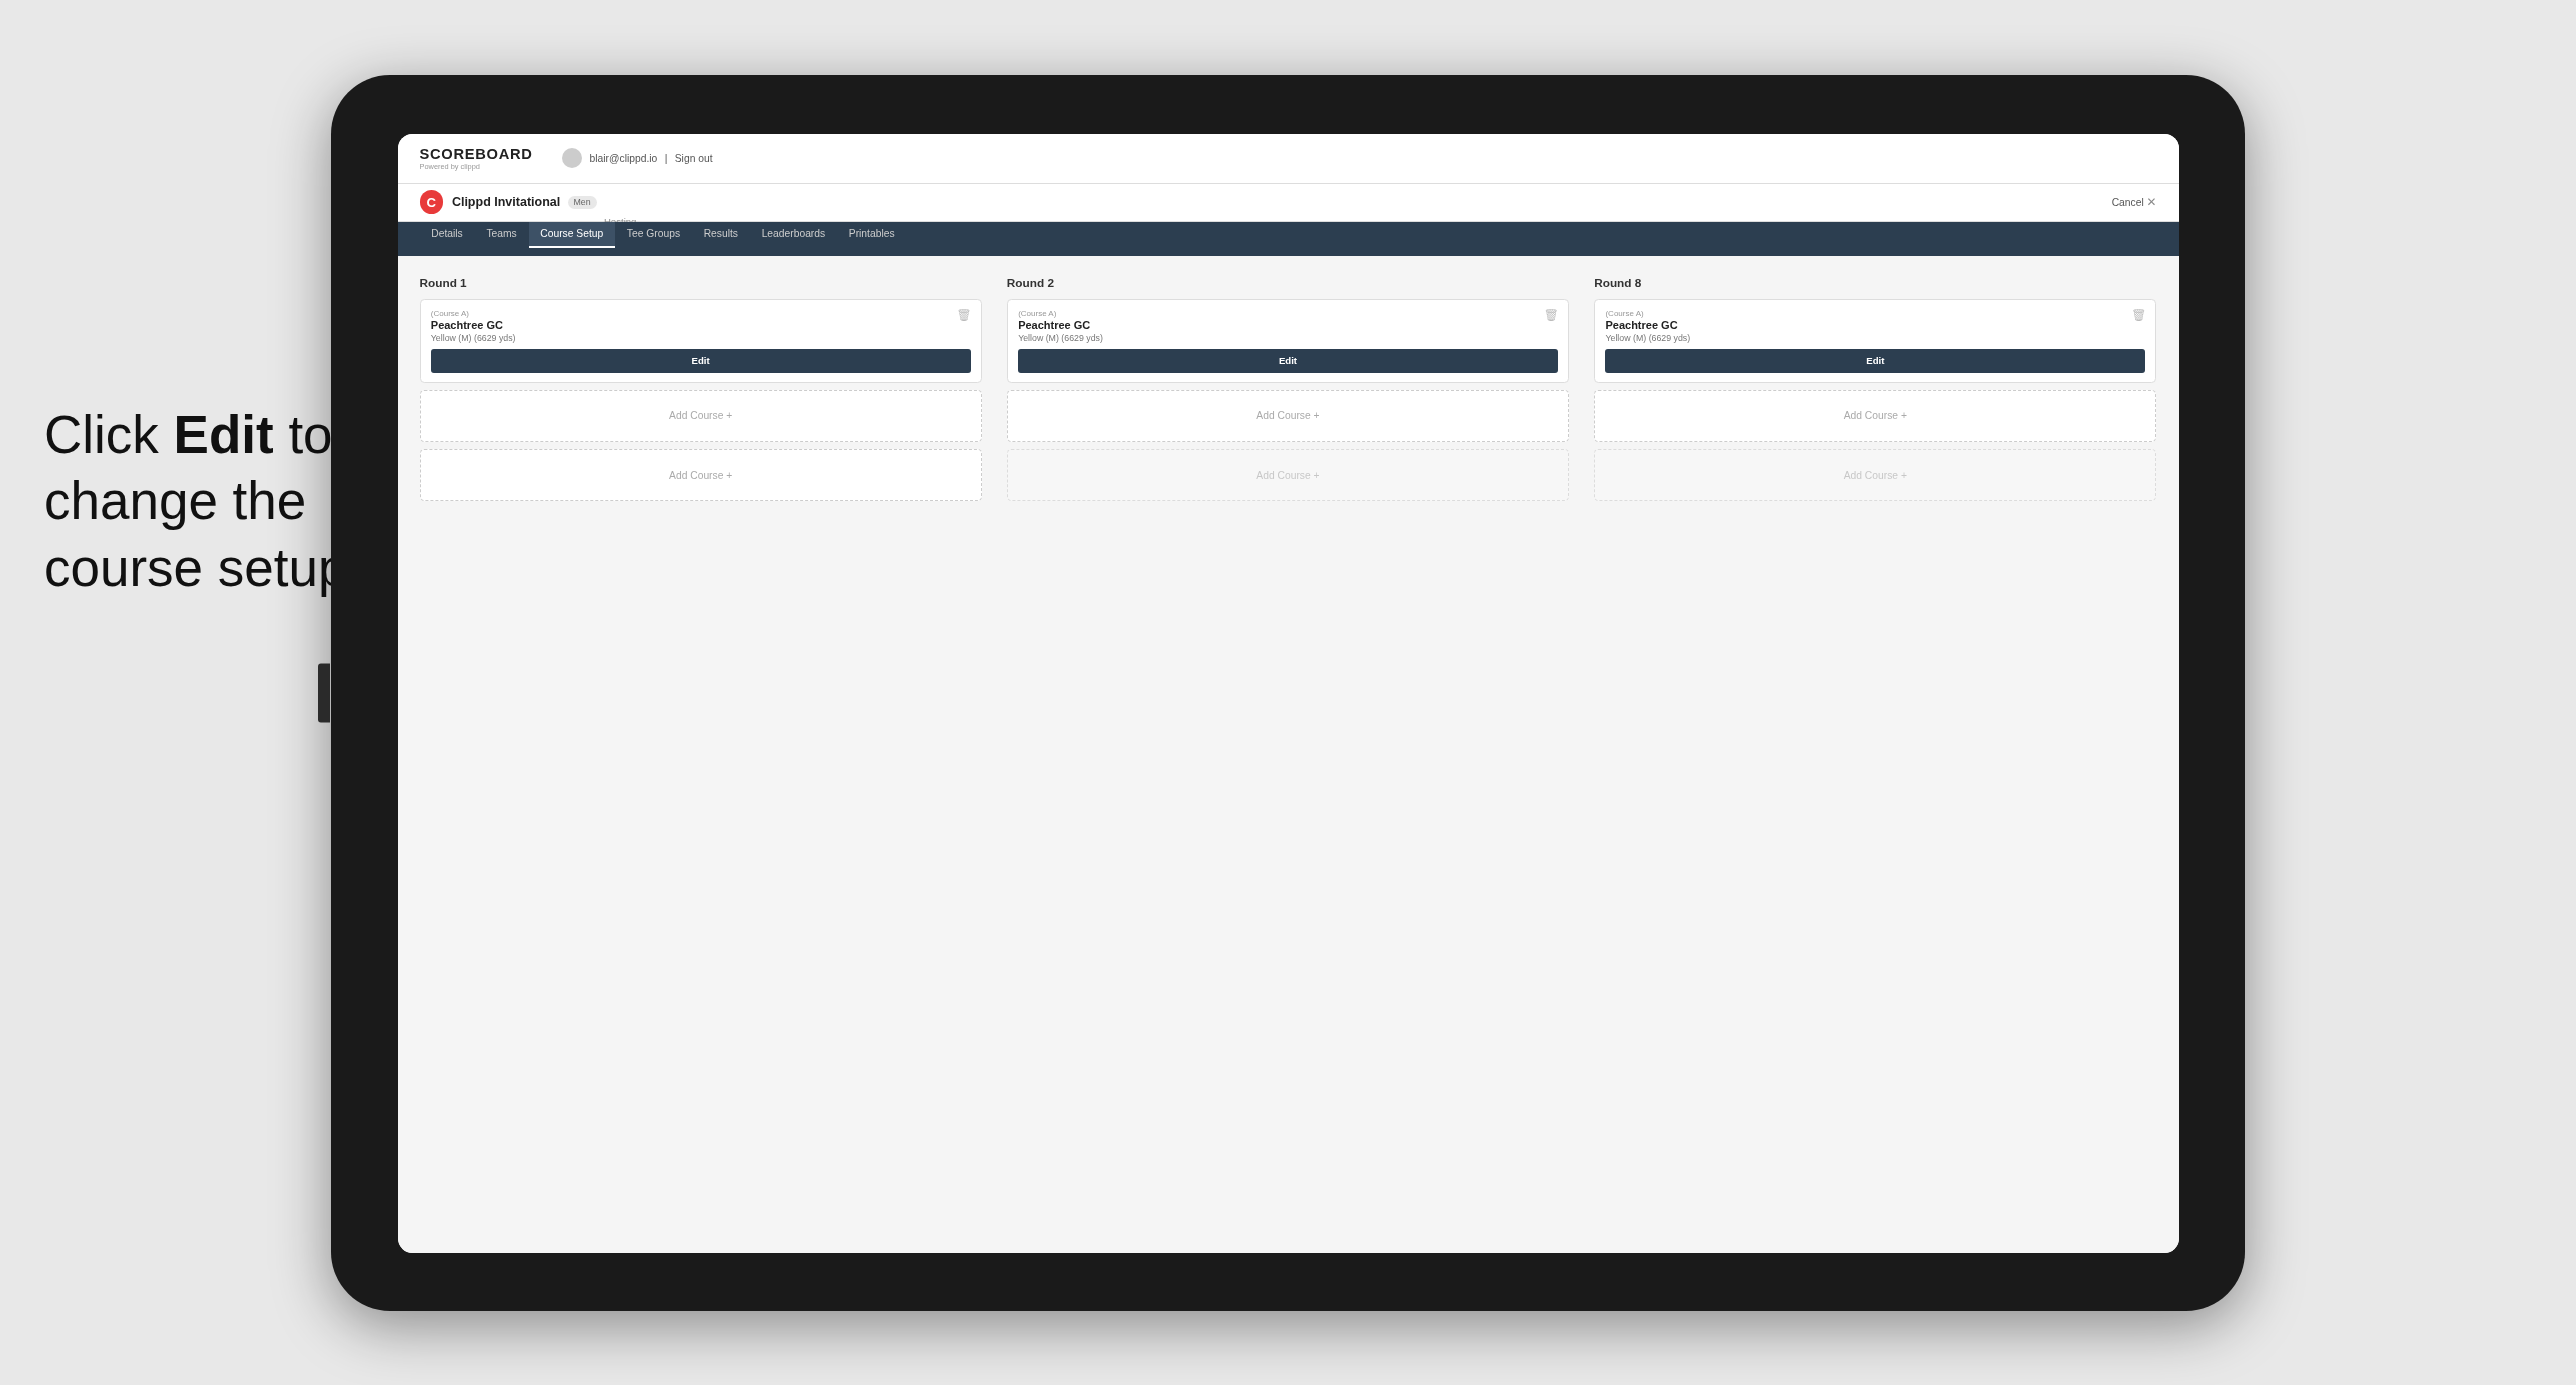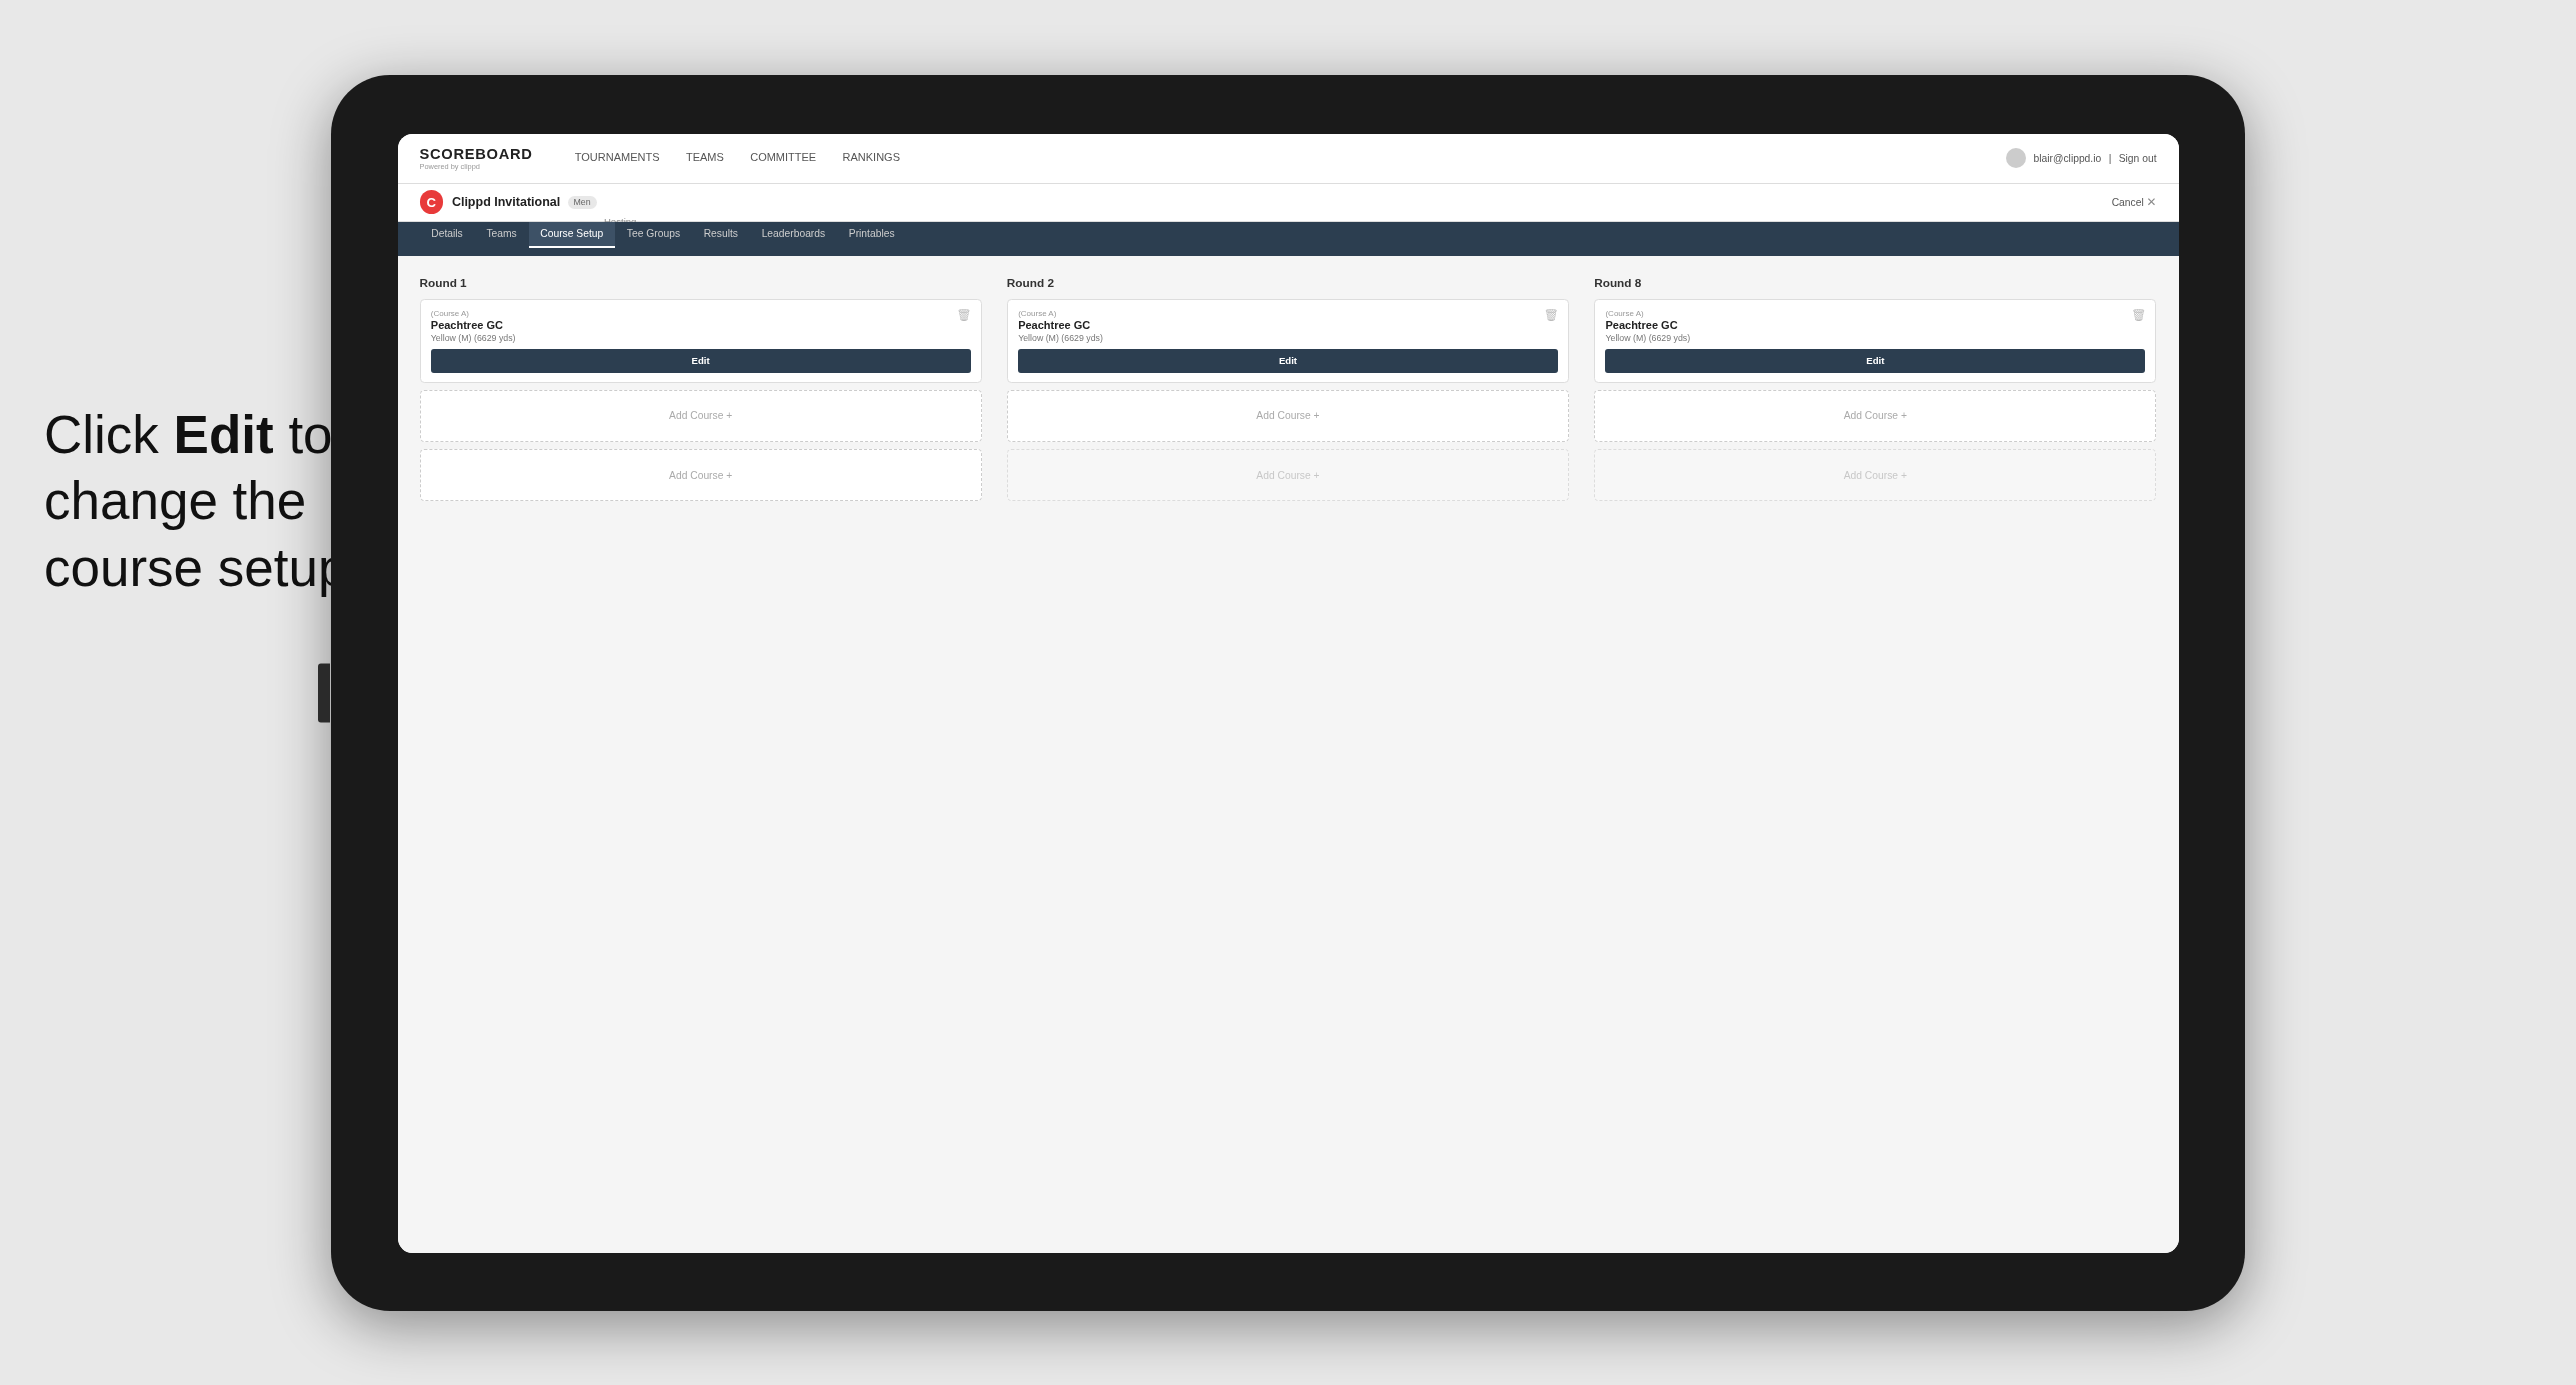--- a/index.html
+++ b/index.html
@@ -338,26 +338,20 @@
 <div class="tablet-outer">
   <div class="tablet-side-button"></div>
 
   <div class="tablet-screen">
 
     <div class="top-nav">
       <div class="logo-area">
         <span class="logo-scoreboard">SCOREBOARD</span>
         <span class="logo-sub">Powered by clippd</span>
       </div>
-      <div class="nav-links">
-        <span class="nav-link">TOURNAMENTS</span>
-        <span class="nav-link">TEAMS</span>
-        <span class="nav-link">COMMITTEE</span>
-        <span class="nav-link">RANKINGS</span>
-      </div>
       <div class="top-nav-right">
         <div class="user-avatar"></div>
         <span>blair@clippd.io</span>
         <span> | </span>
         <span class="sign-in-link">Sign out</span>
       </div>
     </div>
 
     <div class="tournament-bar">
       <div class="tournament-logo">C</div>

